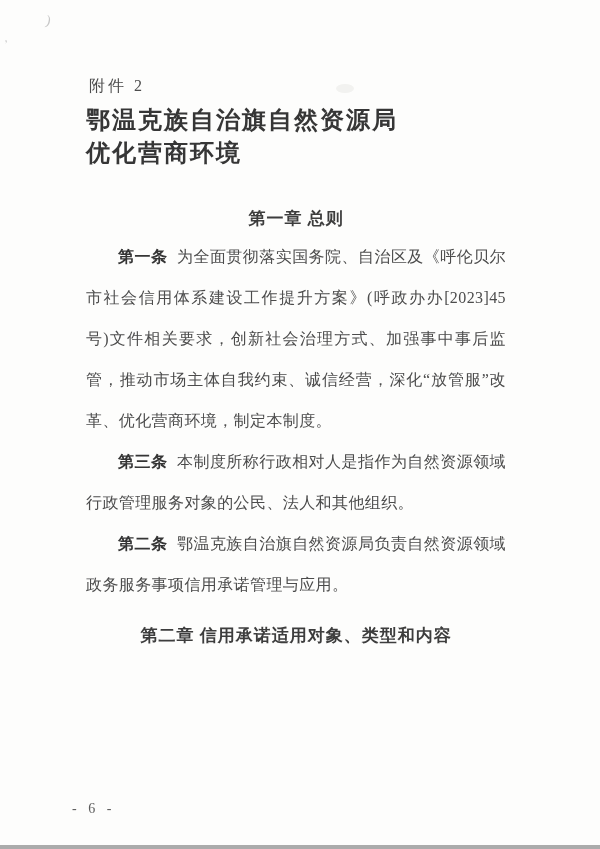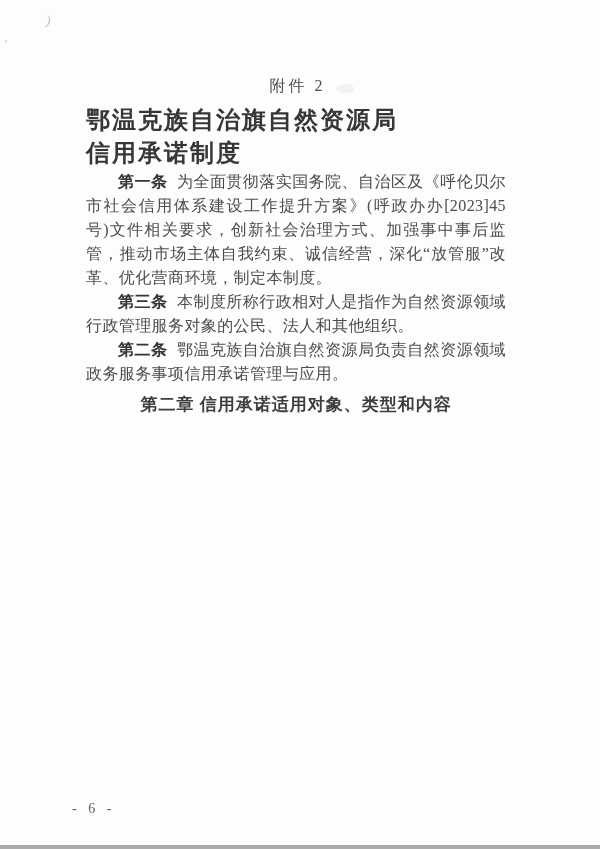--- a/index.html
+++ b/index.html
@@ -19,21 +19,20 @@
     left: 86px;
     top: 0;
     width: 420px;
   }
   .attachment {
     margin: 76px 0 0 3px;
     font-size: 16px;
     line-height: 20px;
     letter-spacing: 3px;
     color: #4d4d4d;
-    text-align: center;
   }
   .doc-title {
     margin: 8px 0 0 0;
     font-size: 24px;
     line-height: 33px;
     font-weight: bold;
     letter-spacing: 2px;
     color: #363636;
   }
   .chapter-heading {
@@ -41,27 +40,27 @@
     font-weight: bold;
     font-size: 17px;
     color: #3d3d3d;
     letter-spacing: 1px;
   }
   .chapter-heading.first {
     margin: 34px 0 2px 0;
     line-height: 30.4px;
   }
   .chapter-heading.second {
-    margin: 4px;
+    margin: 16px;
     line-height: 30.4px;
   }
   p.article {
     margin: 0;
     font-size: 16px;
-    line-height: 24px;
+    line-height: 41px;
     text-align: justify;
     text-indent: 2em;
     letter-spacing: 0.4px;
     color: #4c4c4c;
   }
   p.article b.lbl {
     margin-right: 0.6em;
     color: #353535;
   }
   .page-number {
@@ -114,23 +113,24 @@
   <span class="artifact-1">)</span>
   <span class="artifact-2">’</span>
   <span class="smudge"></span>
 
   <div class="content">
 
     <div class="attachment">附件 2</div>
 
     <h1 class="doc-title">
       <span>鄂温克族自治旗自然资源局</span><br>
-      <span>信用承诺制度</span>
+      <span>优化营商环境</span>
     </h1>
 
+    <div class="chapter-heading first">第一章 总则</div>
 
     <p class="article"><b class="lbl">第一条</b><span>为全面贯彻落实国务院、自治区及《呼伦贝尔市社会信用体系建设工作提升方案》(呼政办办[2023]45 号)文件相关要求，创新社会治理方式、加强事中事后监管，推动市场主体自我约束、诚信经营，深化“放管服”改革、优化营商环境，制定本制度。</span></p>
 
     <p class="article"><b class="lbl">第三条</b><span>本制度所称行政相对人是指作为自然资源领域行政管理服务对象的公民、法人和其他组织。</span></p>
 
     <p class="article"><b class="lbl">第二条</b><span>鄂温克族自治旗自然资源局负责自然资源领域政务服务事项信用承诺管理与应用。</span></p>
 
     <div class="chapter-heading second">第二章 信用承诺适用对象、类型和内容</div>
 
 

